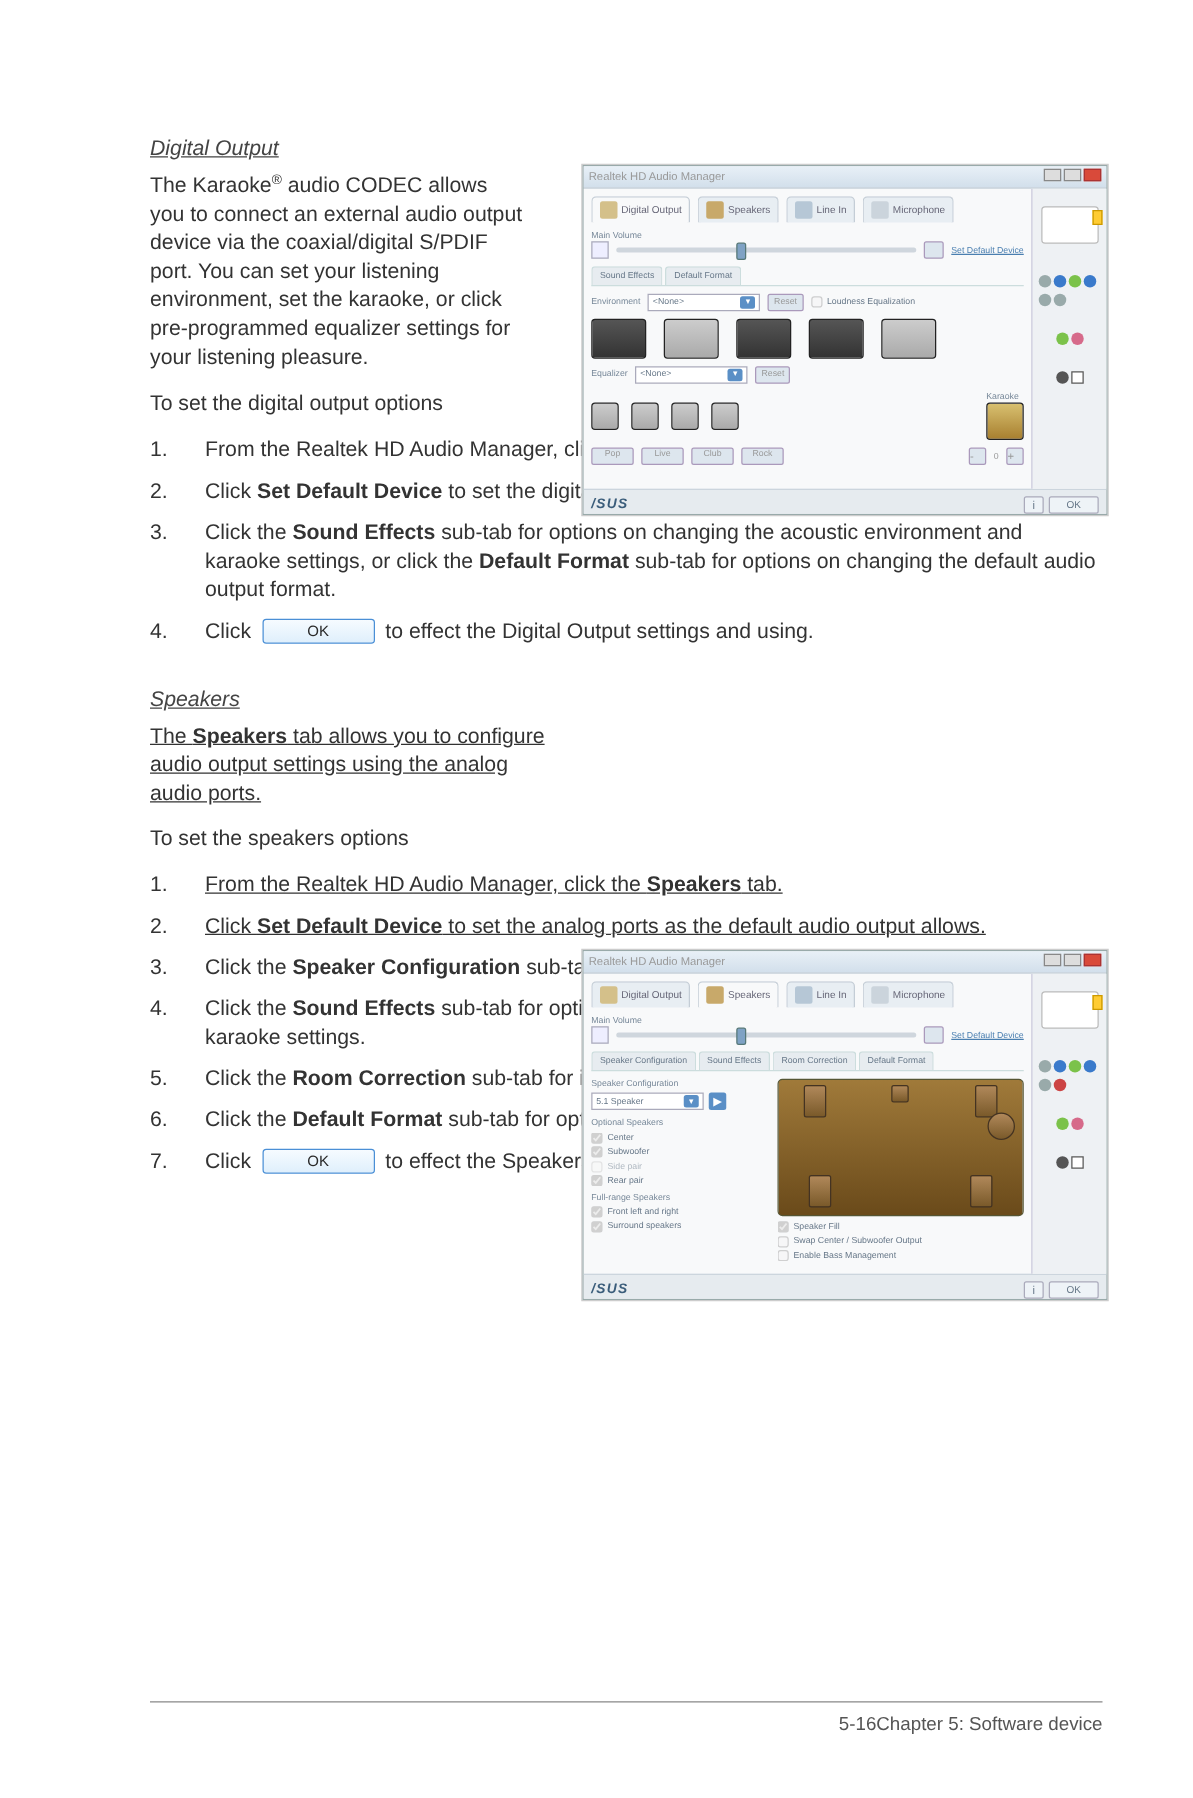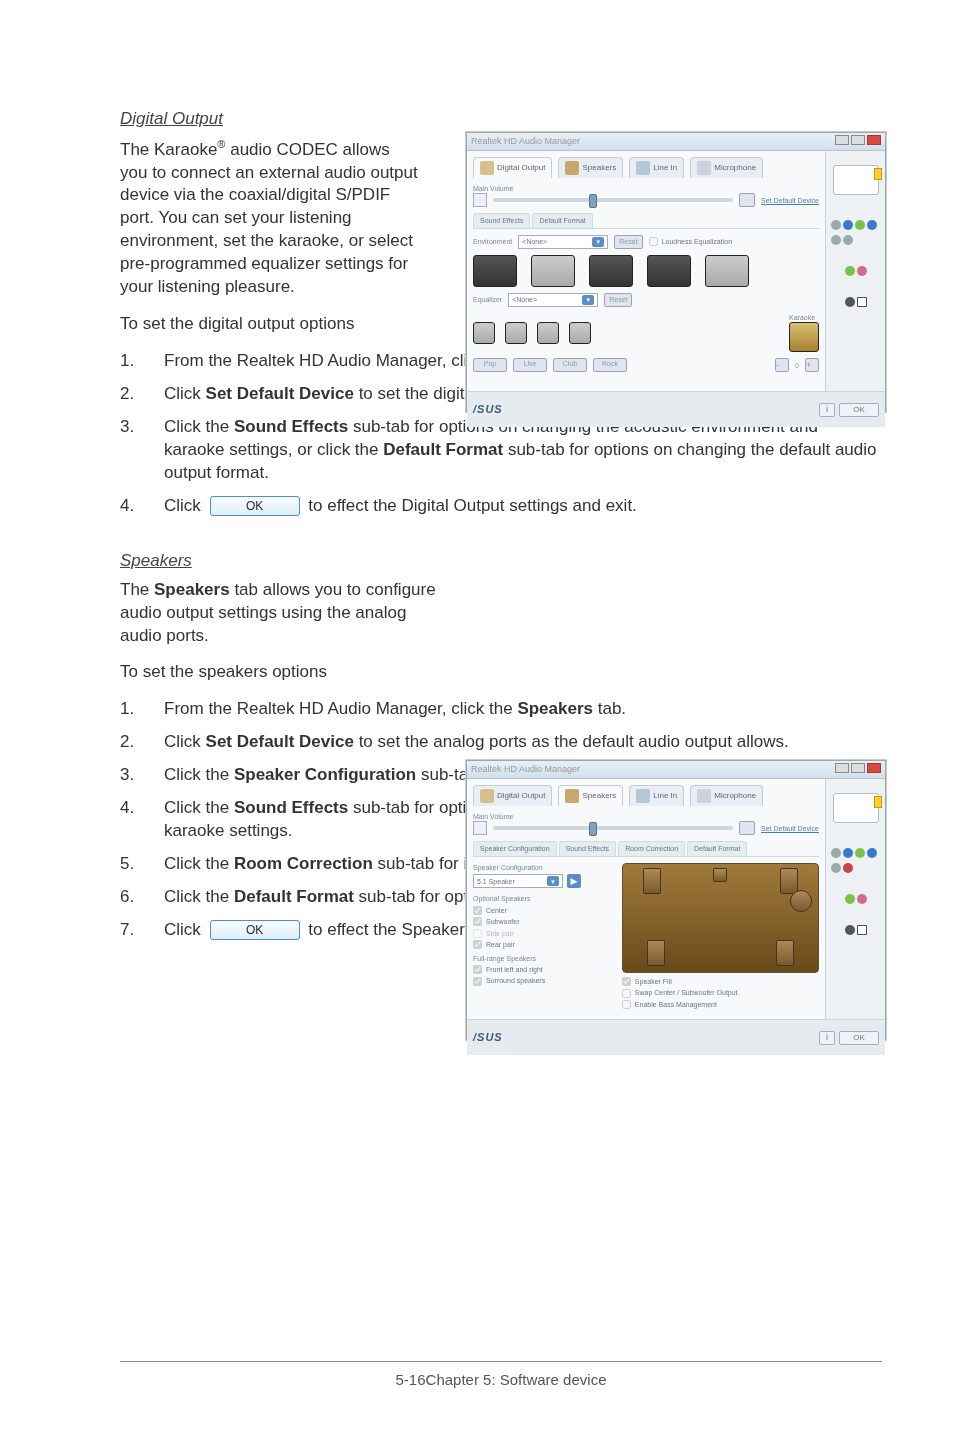--- a/index.html
+++ b/index.html
@@ -18,21 +18,21 @@
     font-style: italic;
     text-decoration: underline;
     color: #444;
     margin-bottom: 6px;
   }
   .para {
     margin-bottom: 14px;
     color: #333;
   }
   .leftcol1 { width: 300px; }
-  .leftcol2 { width: 320px; }
+  .leftcol2 { width: 320px; text-decoration: underline; }
   .steps { list-style: none; margin-bottom: 14px; }
   .steps > li {
     display: flex;
     gap: 26px;
     margin-bottom: 10px;
     color: #333;
   }
   .steps .num { min-width: 18px; }
   .steps .txt { flex: 1; }
   .ok-btn {
@@ -153,22 +153,22 @@
     border:1px solid #cdd; border-bottom:none;
     padding:2px 6px; border-radius:3px 3px 0 0; margin-right:2px;
   }
   .shot .rowimgs { display:flex; gap:14px; align-items:center; margin:6px 0; }
   .shot .thumb {
     width:44px; height:32px; background:linear-gradient(#555,#333);
     border:1px solid #222; border-radius:3px;
   }
   .shot .thumb.lite { background:linear-gradient(#ccc,#aaa); }
   .shot .footbar {
-    height:36px; background:#e6ebef; border-top:1px solid #ccd5dd;
-    display:flex; justify-content:space-between; align-items:center;
+    height:20px; background:#e6ebef; border-top:1px solid #ccd5dd;
+    display:flex; justify-content:space-between; align-items:flex-end;
     padding:0 6px;
   }
   .shot .footbar .asus {
     font-size:11px; font-weight:bold; font-style:italic;
     color:#3a5c7a; letter-spacing:1px;
   }
   .shot .footbar .ibtn {
     width:16px; height:14px; border:1px solid #aab; background:#eef3f7;
     border-radius:2px; display:flex; align-items:center; justify-content:center;
     font-size:9px; color:#678;
@@ -203,21 +203,21 @@
     font-size:7px; border-radius:2px;
   }
   .footer {
     position: absolute;
     bottom: 48px;
     left: 120px;
     right: 72px;
     border-top: 1px solid #888;
     padding-top: 8px;
     display: flex;
-    justify-content: center;
+    justify-content: flex-end;
     font-size: 15px;
     color: #555;
   }
   .sup { font-size: 11px; vertical-align: super; }
 </style>
 </head>
 <body>
 
 <div class="shot shot1">
   <div class="titlebar">
@@ -440,39 +440,39 @@
     <span class="asus">/SUS</span>
     <div style="display:flex;gap:4px;">
       <span class="ibtn">i</span>
       <span class="okb">OK</span>
     </div>
   </div>
 </div>
 
 <div class="heading">Digital Output</div>
 <p class="para leftcol1">
-  <span>The Karaoke</span><span class="sup">®</span><span> audio CODEC allows you to connect an external audio output device via the coaxial/digital S/PDIF port. You can set your listening environment, set the karaoke, or select pre-programmed equalizer settings for your listening pleasure.</span>
+  <span>The Karaoke</span><span class="sup">®</span><span> audio CODEC allows you to connect an external audio output device via the coaxial/digital S/PDIF port. You can set your listening environment, set the karaoke, or click pre-programmed equalizer settings for your listening pleasure.</span>
 </p>
 <p class="para">To set the digital output options</p>
 <ol class="steps">
   <li>
       <span class="num">1.</span>
       <span class="txt leftcol1"><span>From the Realtek HD Audio Manager, click the </span><b>Digital Output</b><span> tab.</span></span>
     </li>
   <li>
       <span class="num">2.</span>
       <span class="txt"><span>Click </span><b>Set Default Device</b><span> to set the digital output port as the default audio output device.</span></span>
     </li>
   <li>
       <span class="num">3.</span>
       <span class="txt"><span>Click the </span><b>Sound Effects</b><span> sub-tab for options on changing the acoustic environment and karaoke settings, or click the </span><b>Default Format</b><span> sub-tab for options on changing the default audio output format.</span></span>
     </li>
   <li>
       <span class="num">4.</span>
-      <span class="txt"><span>Click </span><span class="ok-btn">OK</span><span> to effect the Digital Output settings and exit.</span></span>
+      <span class="txt"><span>Click </span><span class="ok-btn">OK</span><span> to effect the Digital Output settings and using.</span></span>
     </li>
 </ol>
 
 <div style="height:18px;"></div>
 <div class="heading">Speakers</div>
 <p class="para leftcol2">
   <span>The </span><b>Speakers</b><span> tab allows you to configure audio output settings using the analog audio ports.</span>
 </p>
 <p class="para">To set the speakers options</p>
 <ol class="steps">

